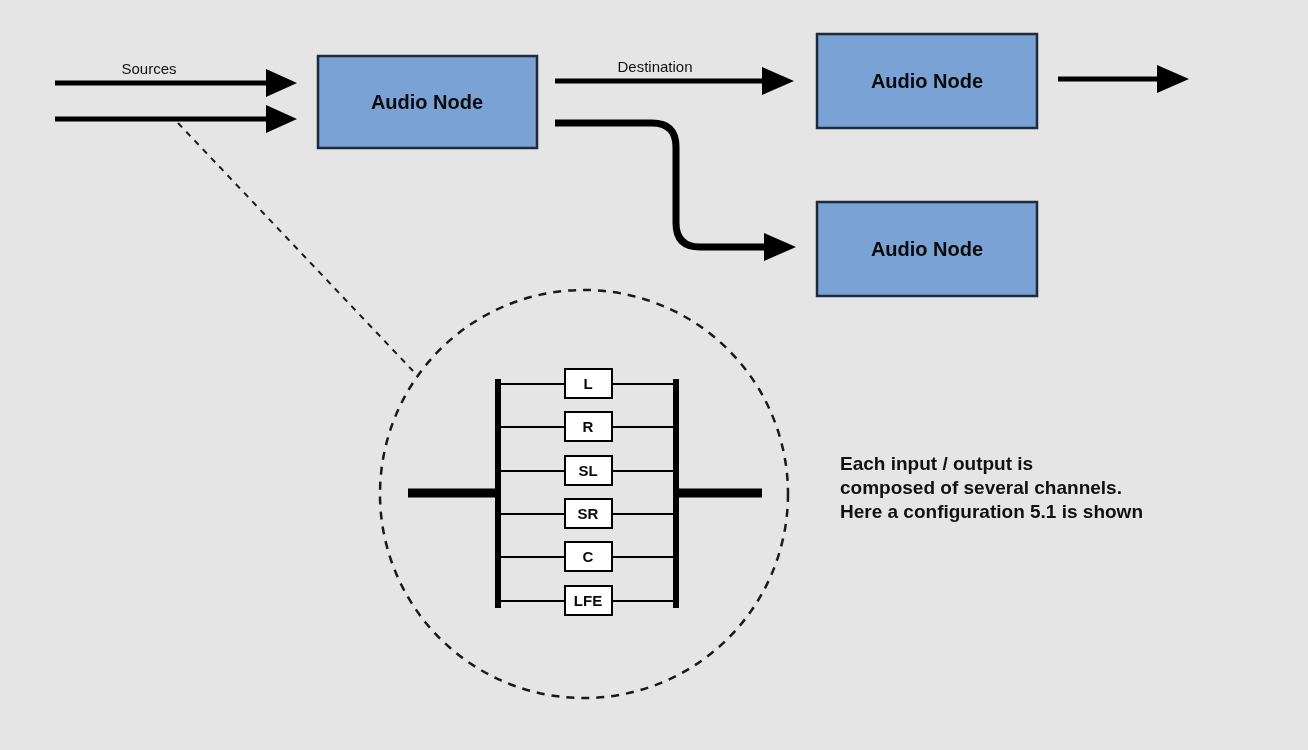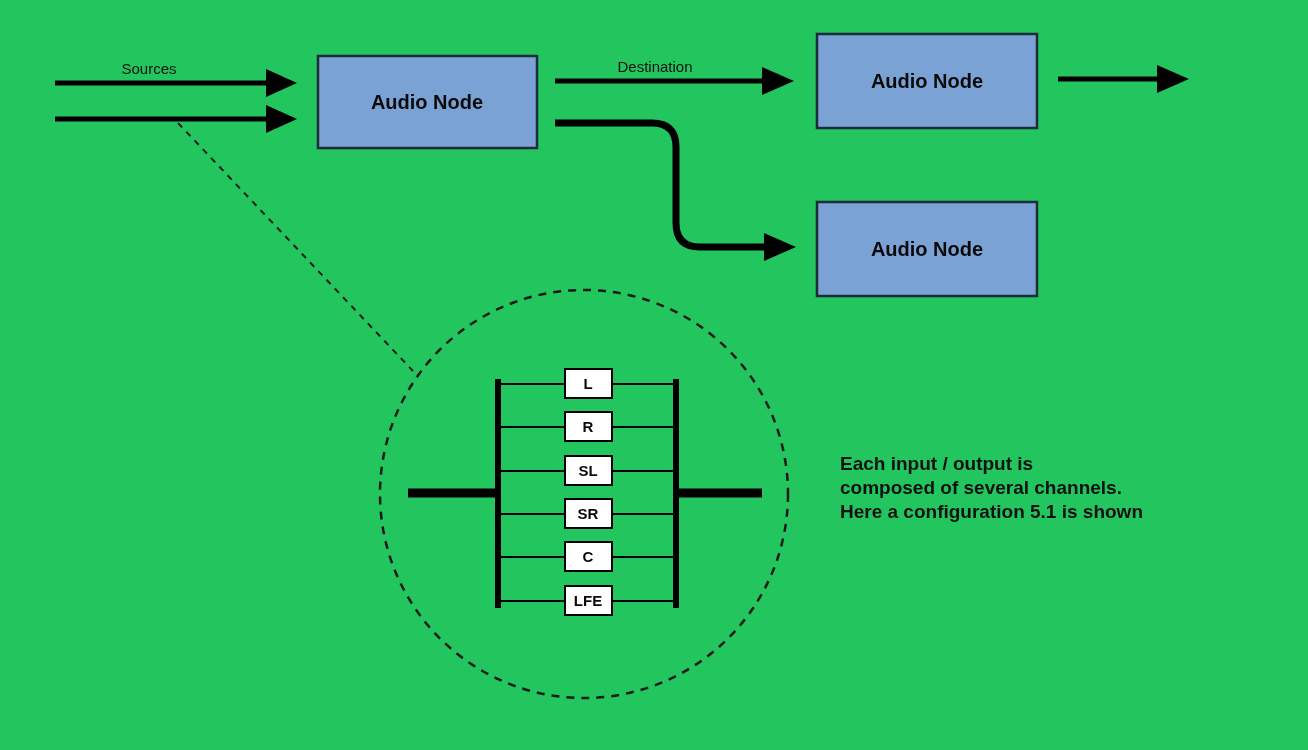--- a/index.html
+++ b/index.html
@@ -5,21 +5,21 @@
   html, body {
     margin: 0;
     padding: 0;
     background: #ffffff;
     font-family: "Liberation Sans", sans-serif;
   }
   .canvas {
     position: relative;
     width: 1308px;
     height: 750px;
-    background: #22c55e;
+    background: #e5e5e5;
     overflow: hidden;
   }
   svg { display: block; }
 
   .thick-line   { stroke: #000000; stroke-width: 5; fill: none; }
   .branch-line  { stroke: #000000; stroke-width: 7; fill: none; }
   .arrow-head   { fill: #000000; stroke: none; }
   .dashed-line  { stroke: #1a1a1a; stroke-width: 2; fill: none; stroke-dasharray: 6 6; }
   .dashed-circle{ stroke: #1a1a1a; stroke-width: 2.5; fill: none; stroke-dasharray: 8 7; }
 

